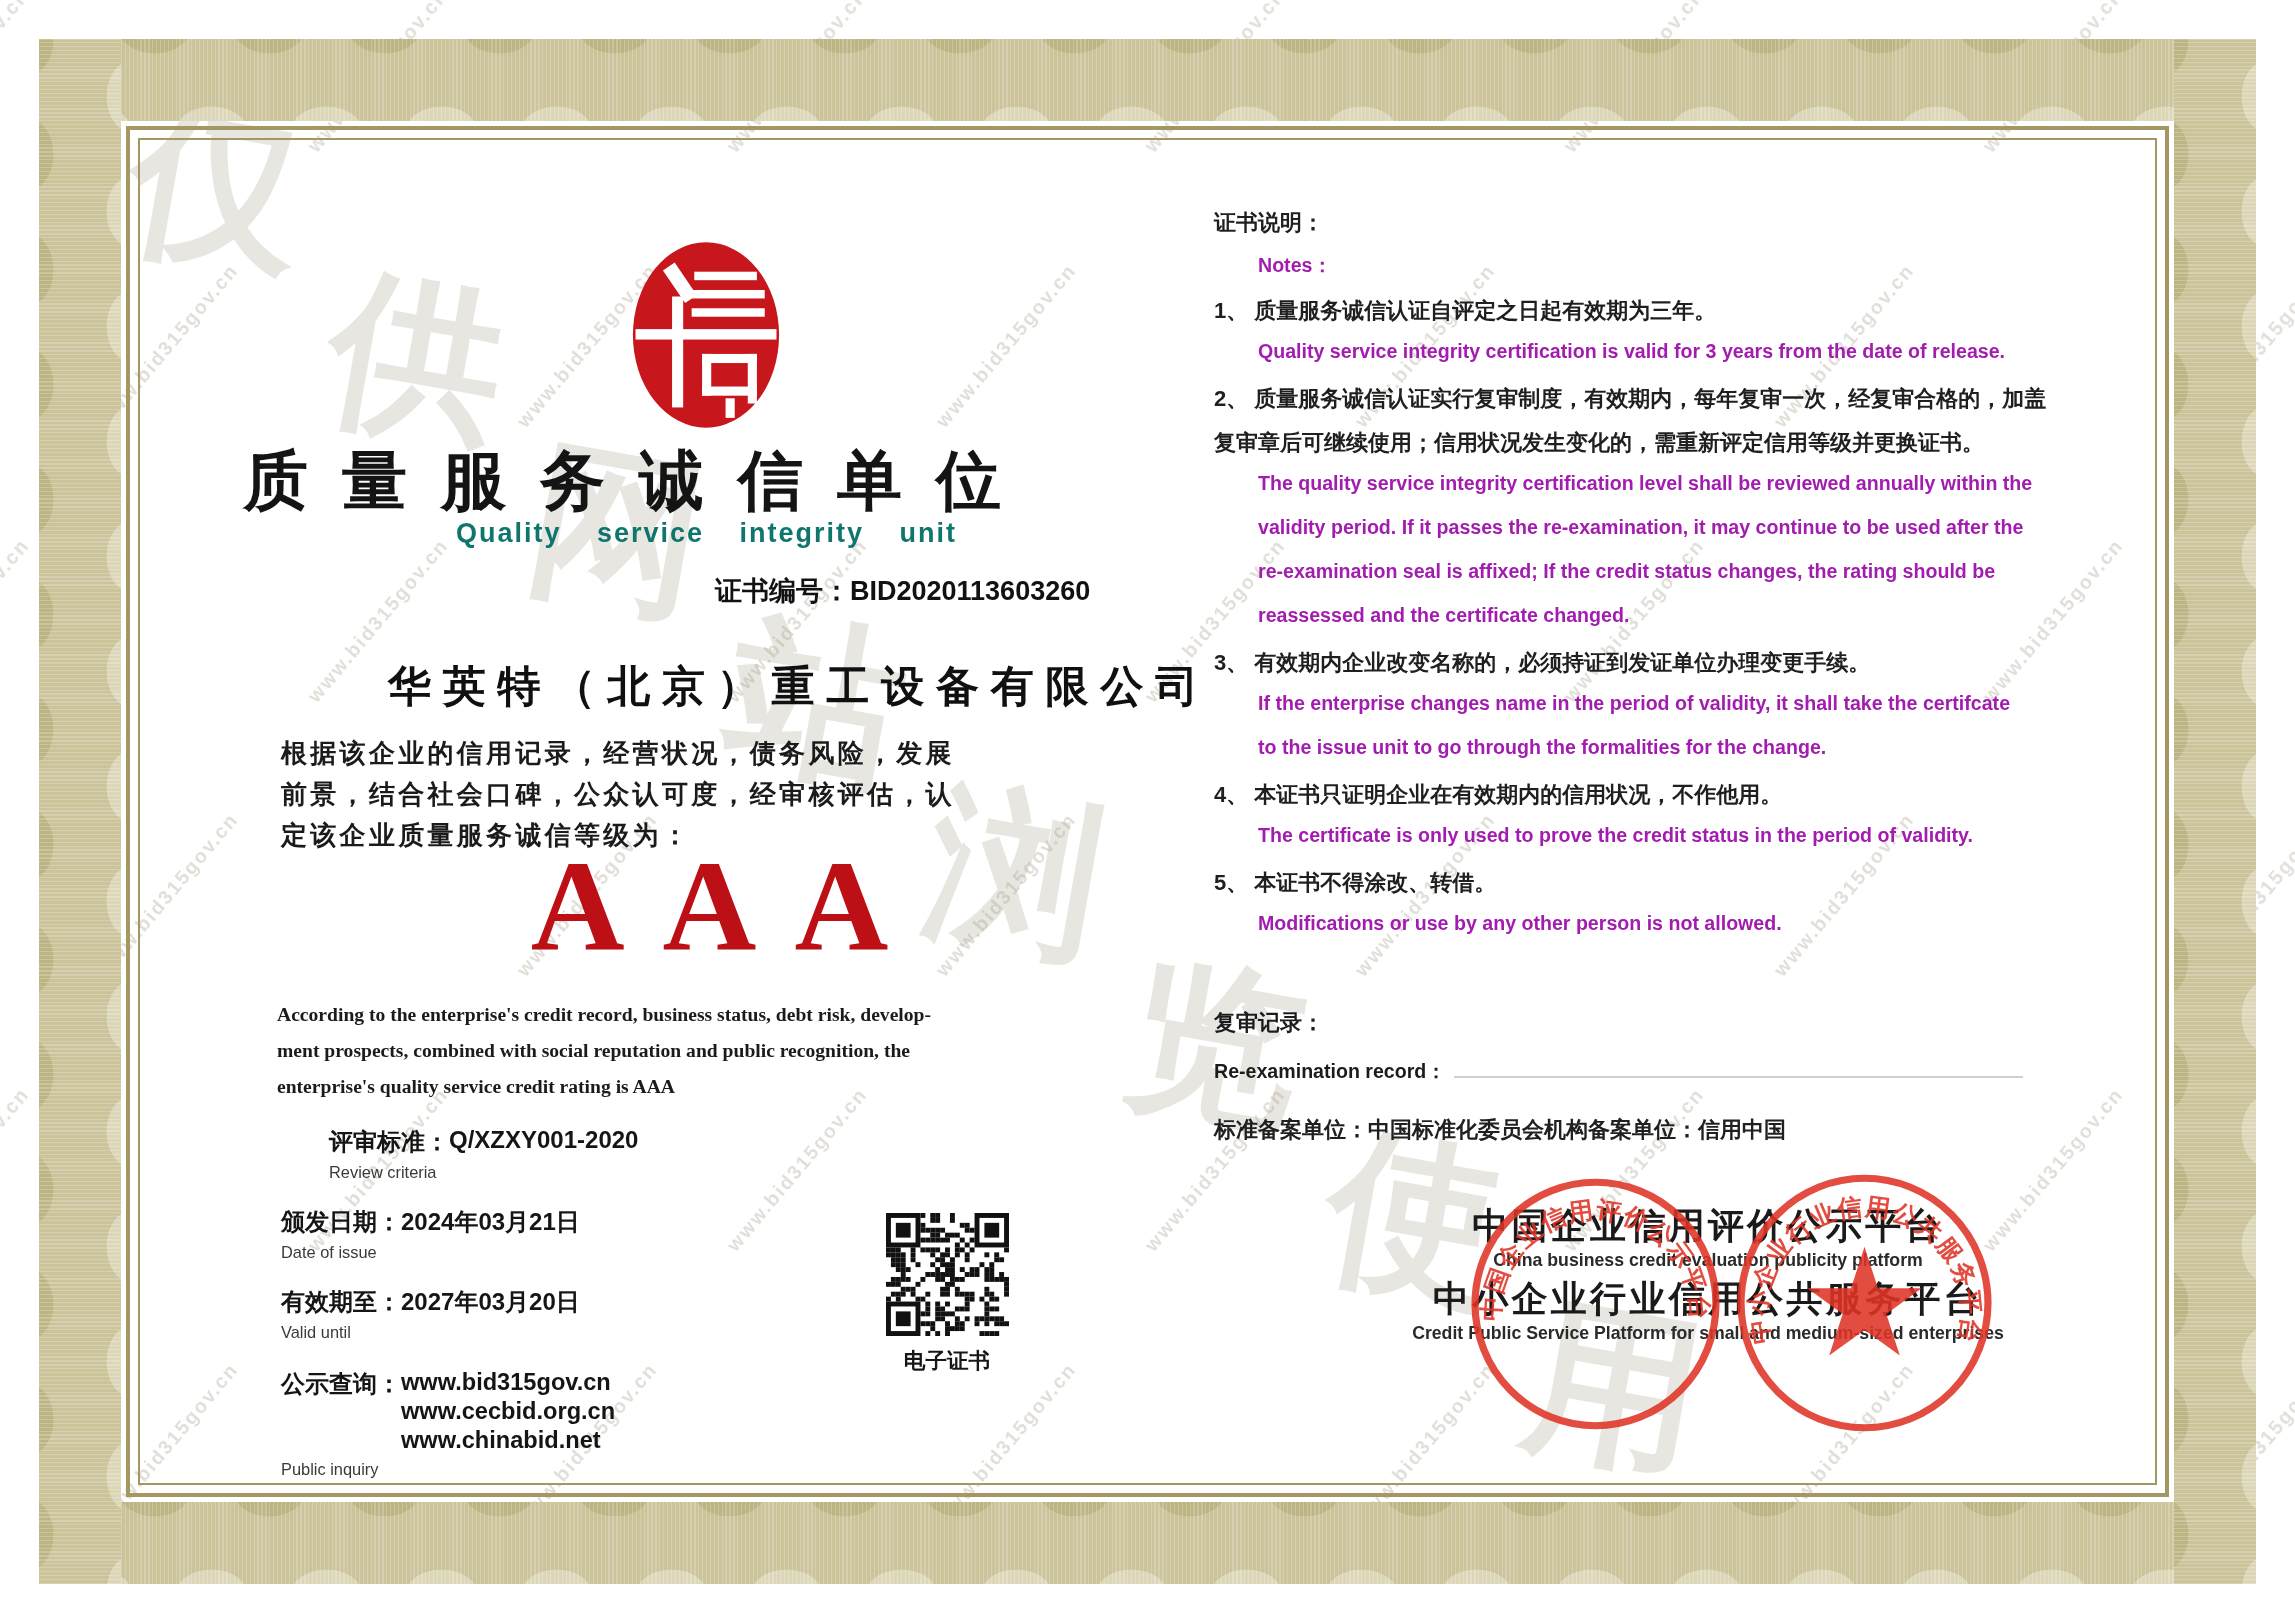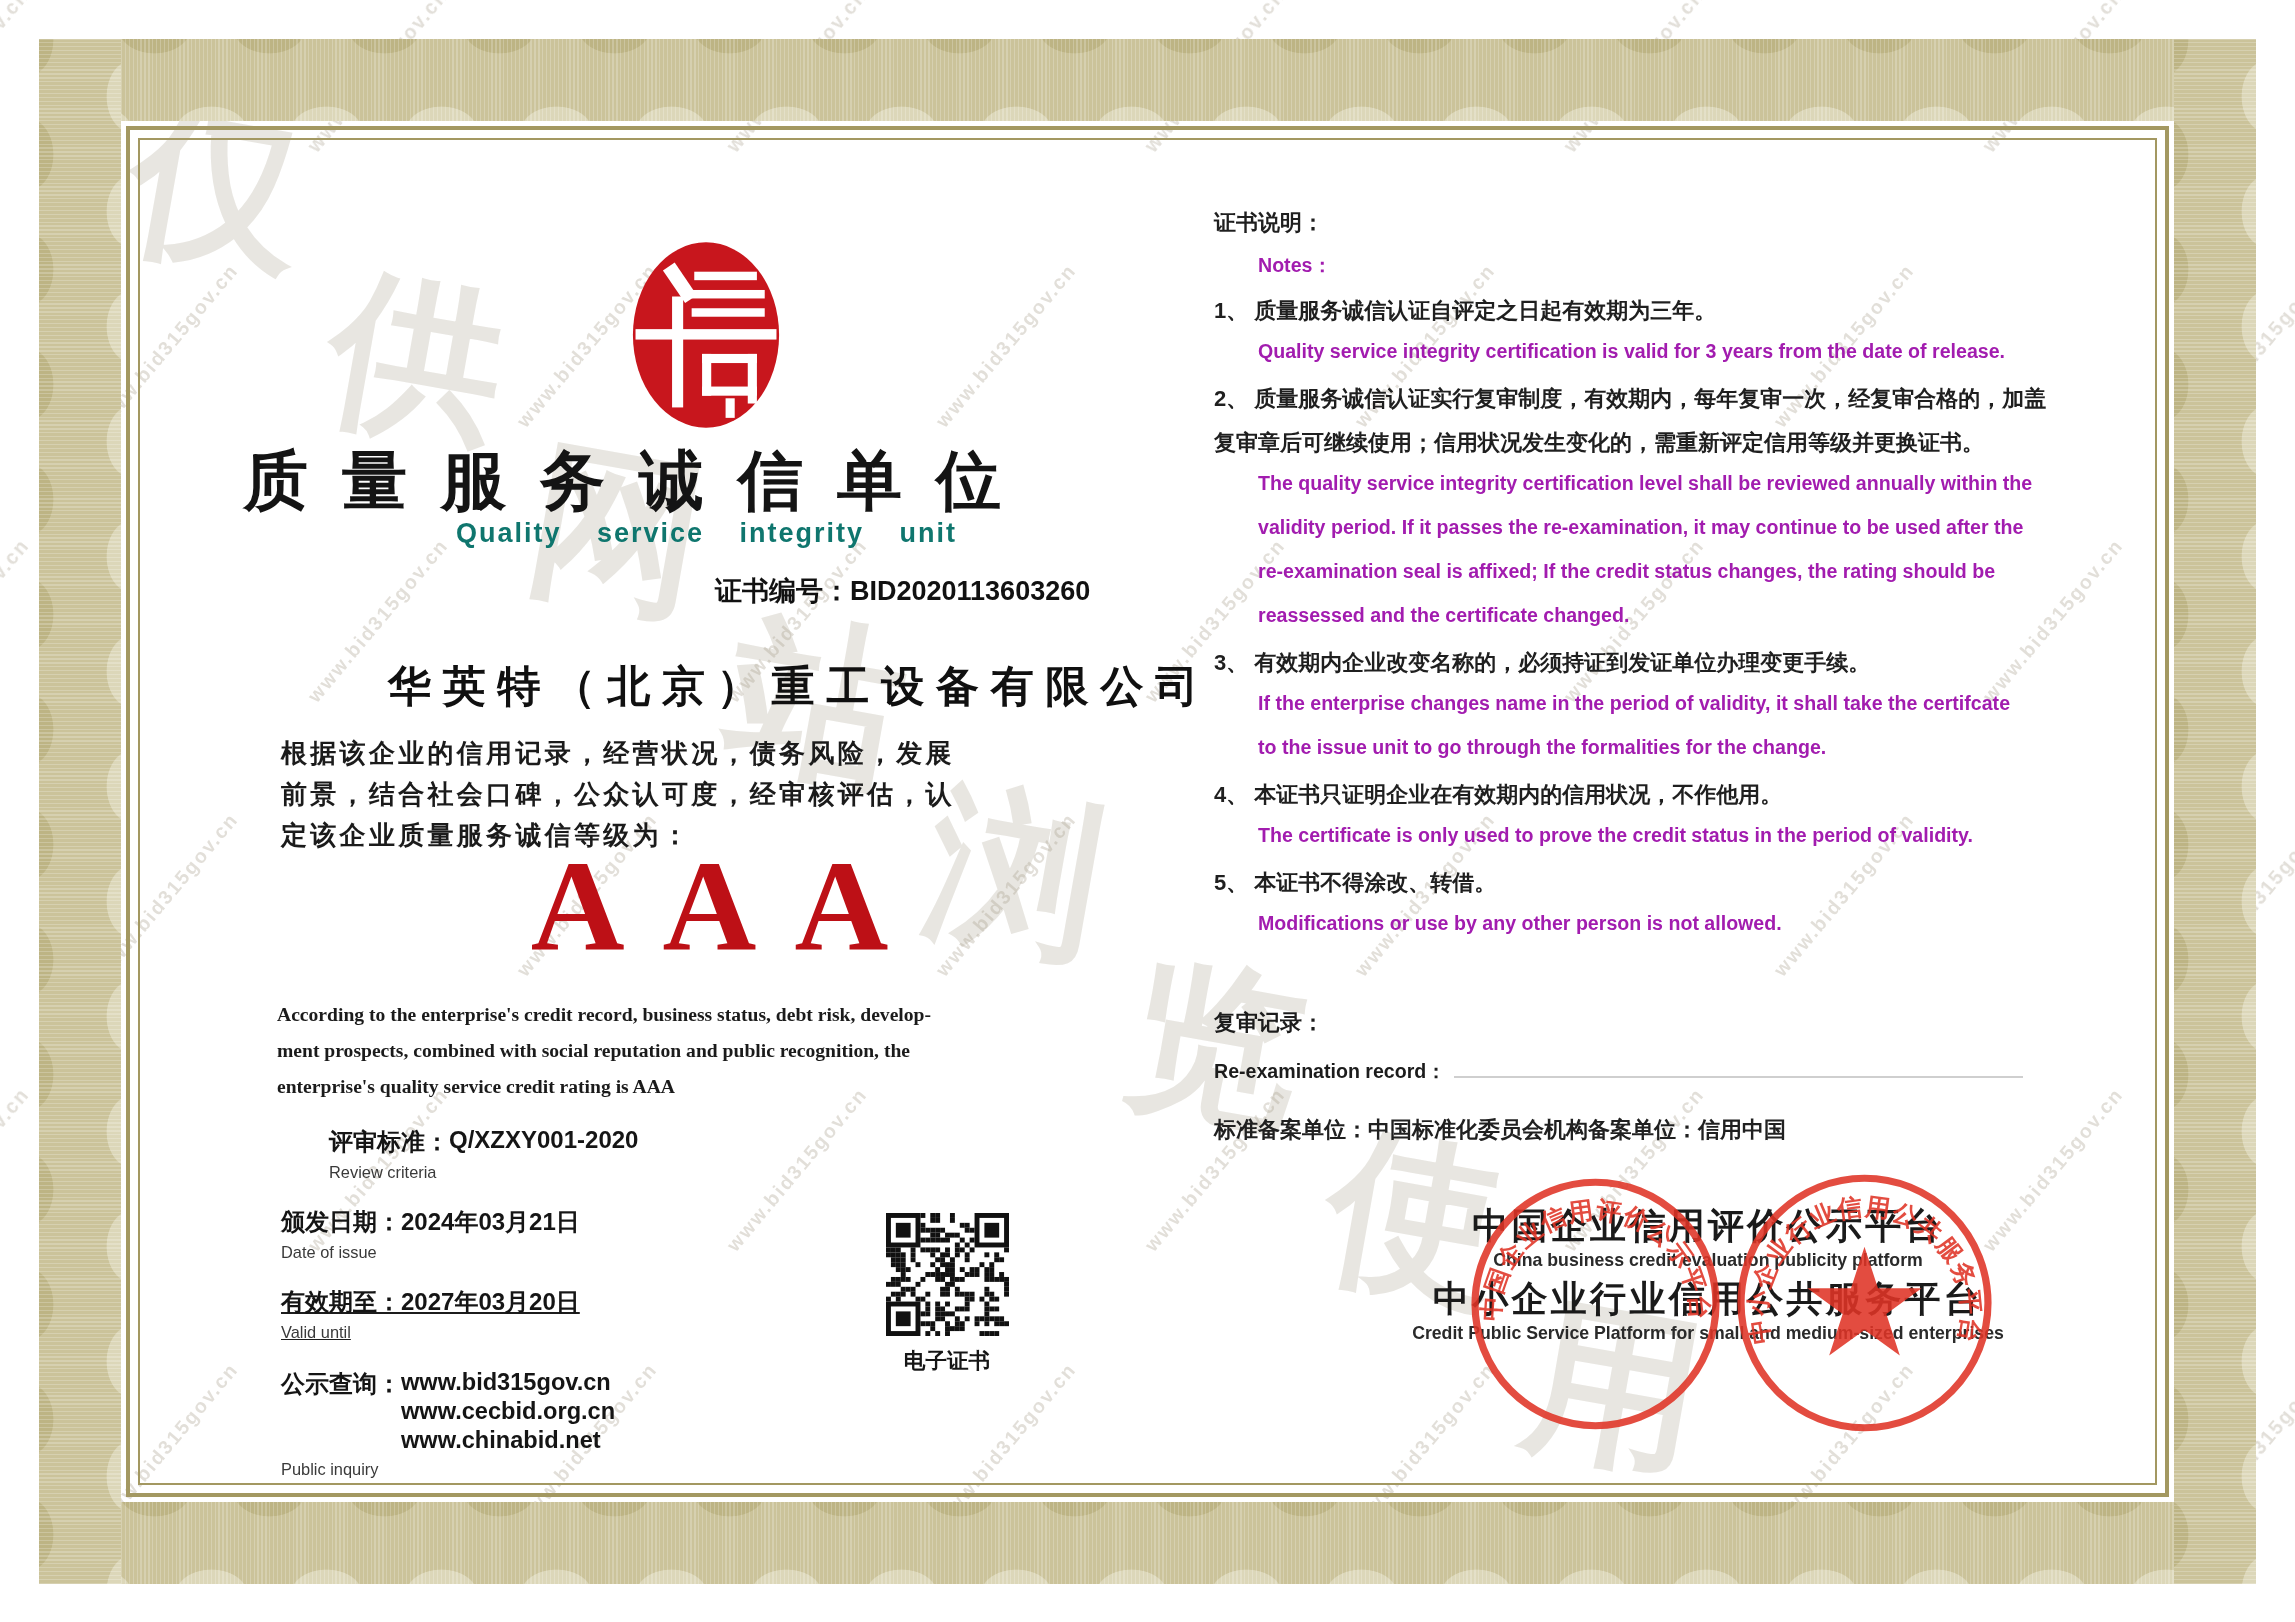--- a/index.html
+++ b/index.html
@@ -48,21 +48,21 @@
   .company{left:209px;top:658px;width:1001px;text-align:right;font-size:43px;font-weight:bold;
            letter-spacing:11.8px;text-indent:11.8px;color:#101010;white-space:nowrap;}
   .stmt-zh{left:281px;top:733px;width:870px;font-size:26px;font-weight:bold;line-height:41px;
            letter-spacing:3.3px;color:#1b1b1b;}
   .rating{left:209px;top:830px;width:1001px;text-align:center;
           font-family:"Liberation Serif","DejaVu Serif",serif;font-size:130px;font-weight:bold;
           letter-spacing:38px;text-indent:38px;color:#bd1016;}
   .stmt-en{left:277px;top:997px;width:877px;font-family:"Liberation Serif","DejaVu Serif",serif;
            font-size:19.6px;font-weight:bold;line-height:36px;color:#1b1b1b;}
   .field{left:281px;width:589px;}
-  .f1{top:1126px;margin-left:48px;} .f2{top:1206px;} .f3{top:1286px;text-decoration:underline;} .f4{top:1368px;}
+  .f1{top:1126px;margin-left:48px;} .f2{top:1206px;} .f3{top:1286px;} .f4{top:1368px;}
   .frow{font-size:24px;font-weight:bold;color:#151515;display:flex;align-items:flex-start;}
   .frow .flabel{white-space:nowrap;}
   .fvals{display:inline-block;}
   .fvals div{font-size:23.6px;font-weight:bold;line-height:29px;}
   .fsub{font-size:16.4px;color:#3a3a3a;margin-top:5.2px;}
   .qr-block{left:885px;top:1213px;width:124px;text-align:center;}
   .qr-label{font-size:21.6px;font-weight:bold;margin-top:7.9px;color:#161616;}
 
   
   .notes{left:1214px;top:208px;width:893px;}

